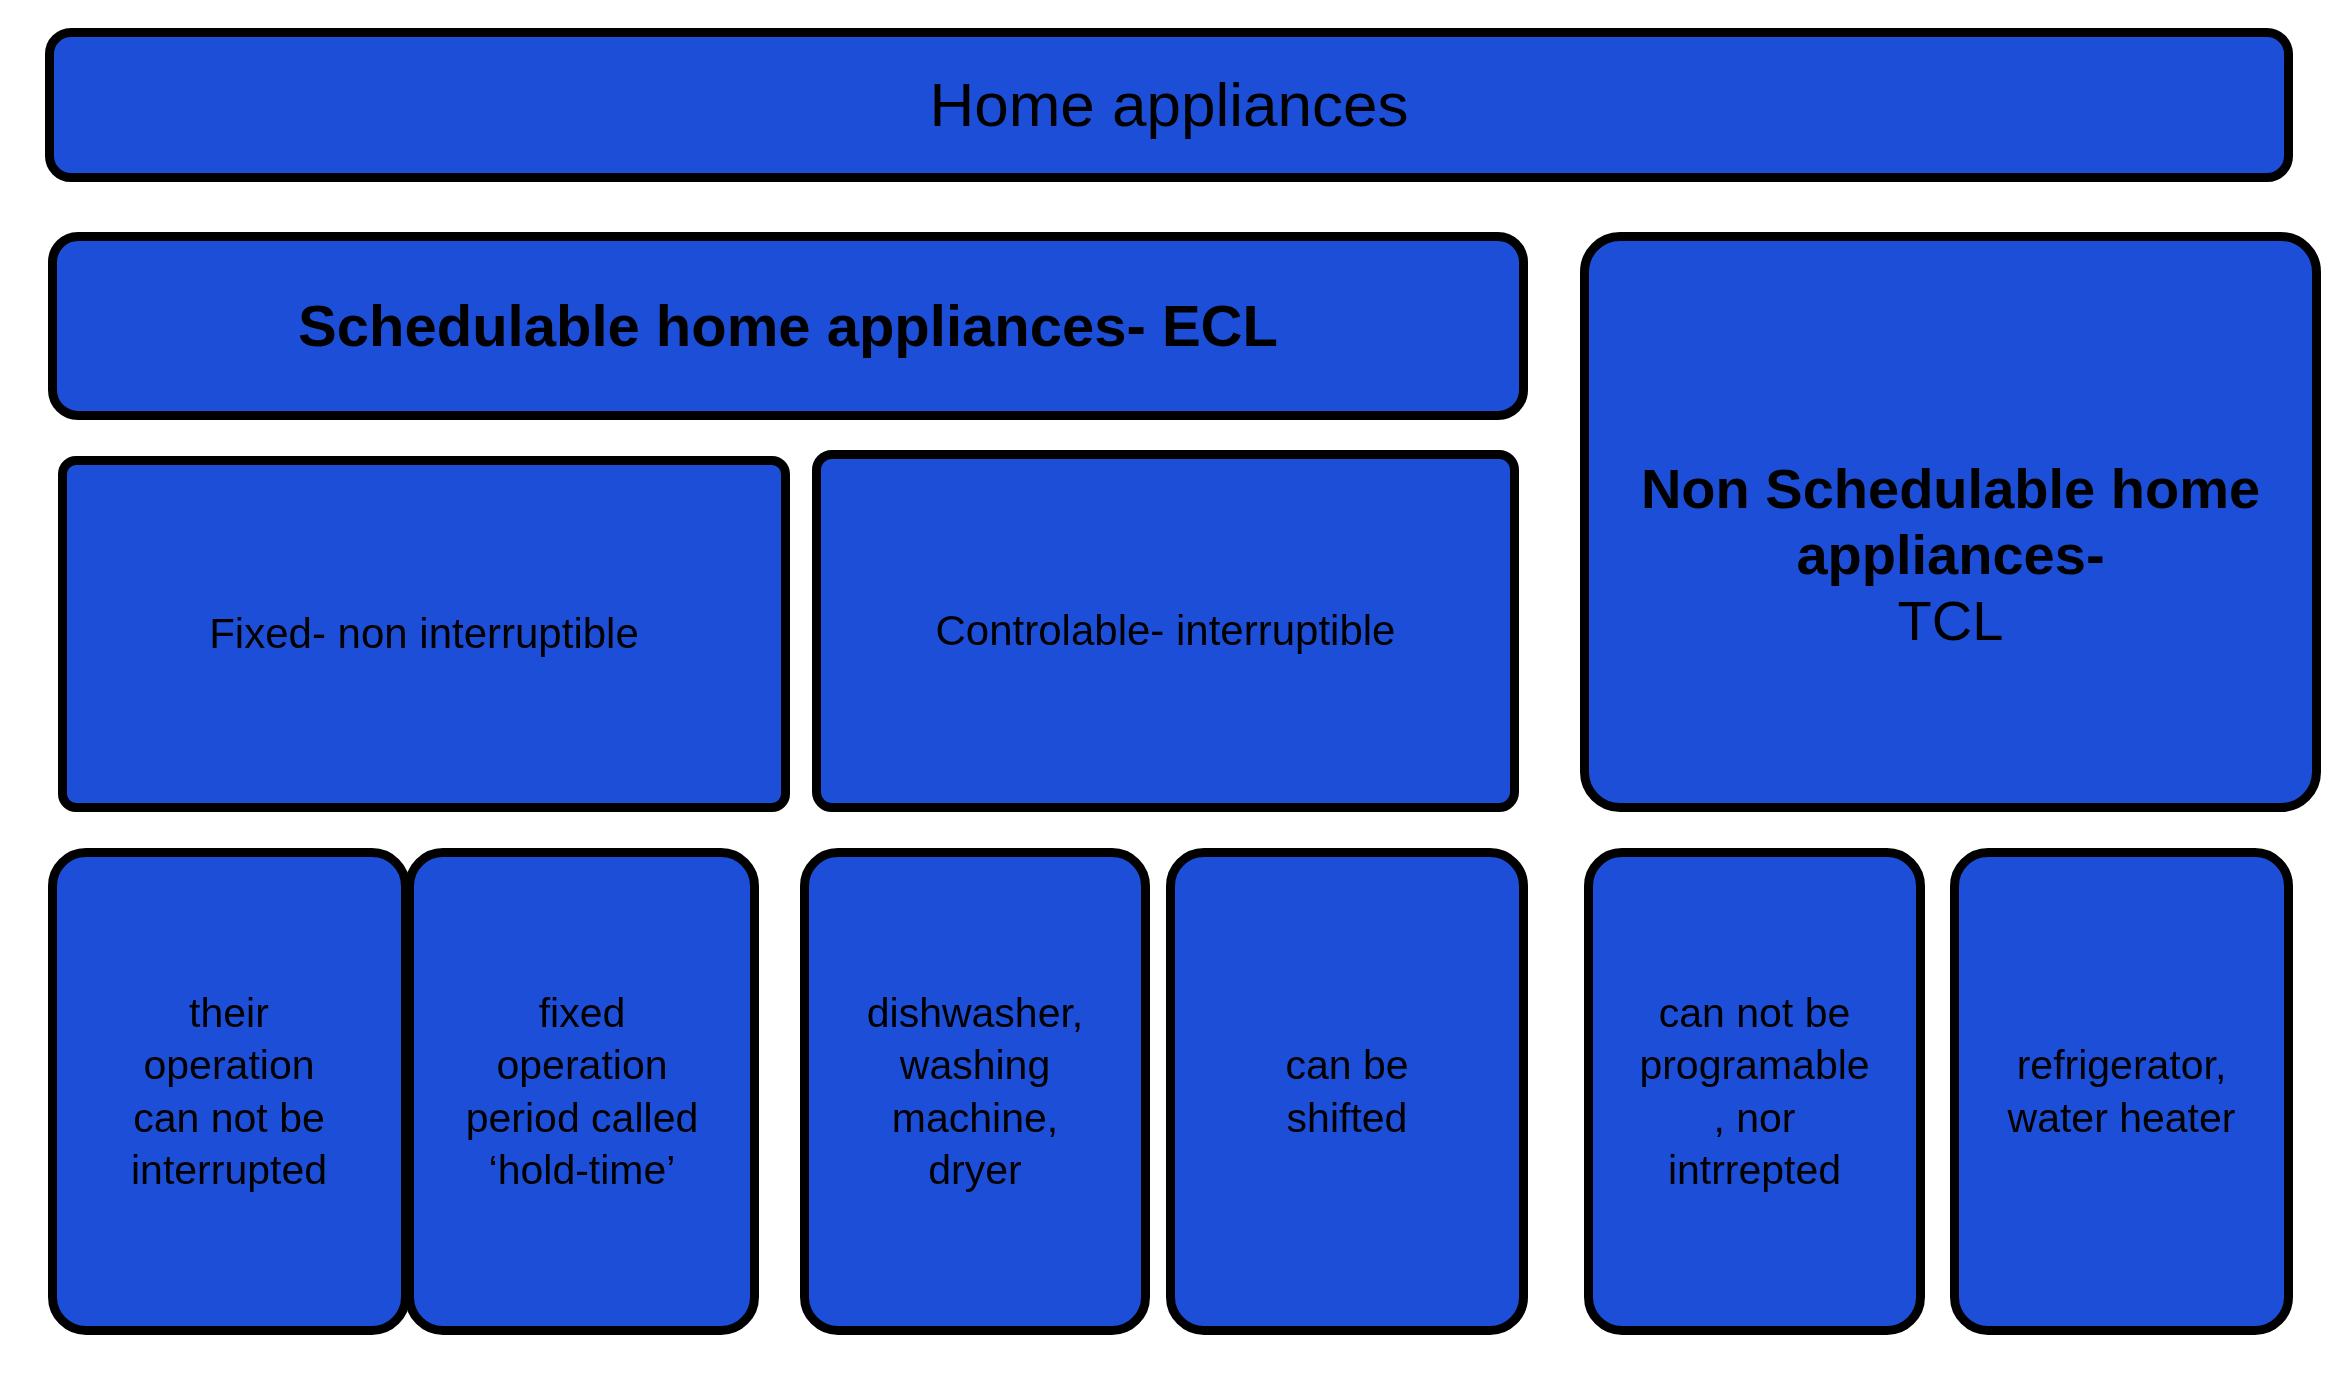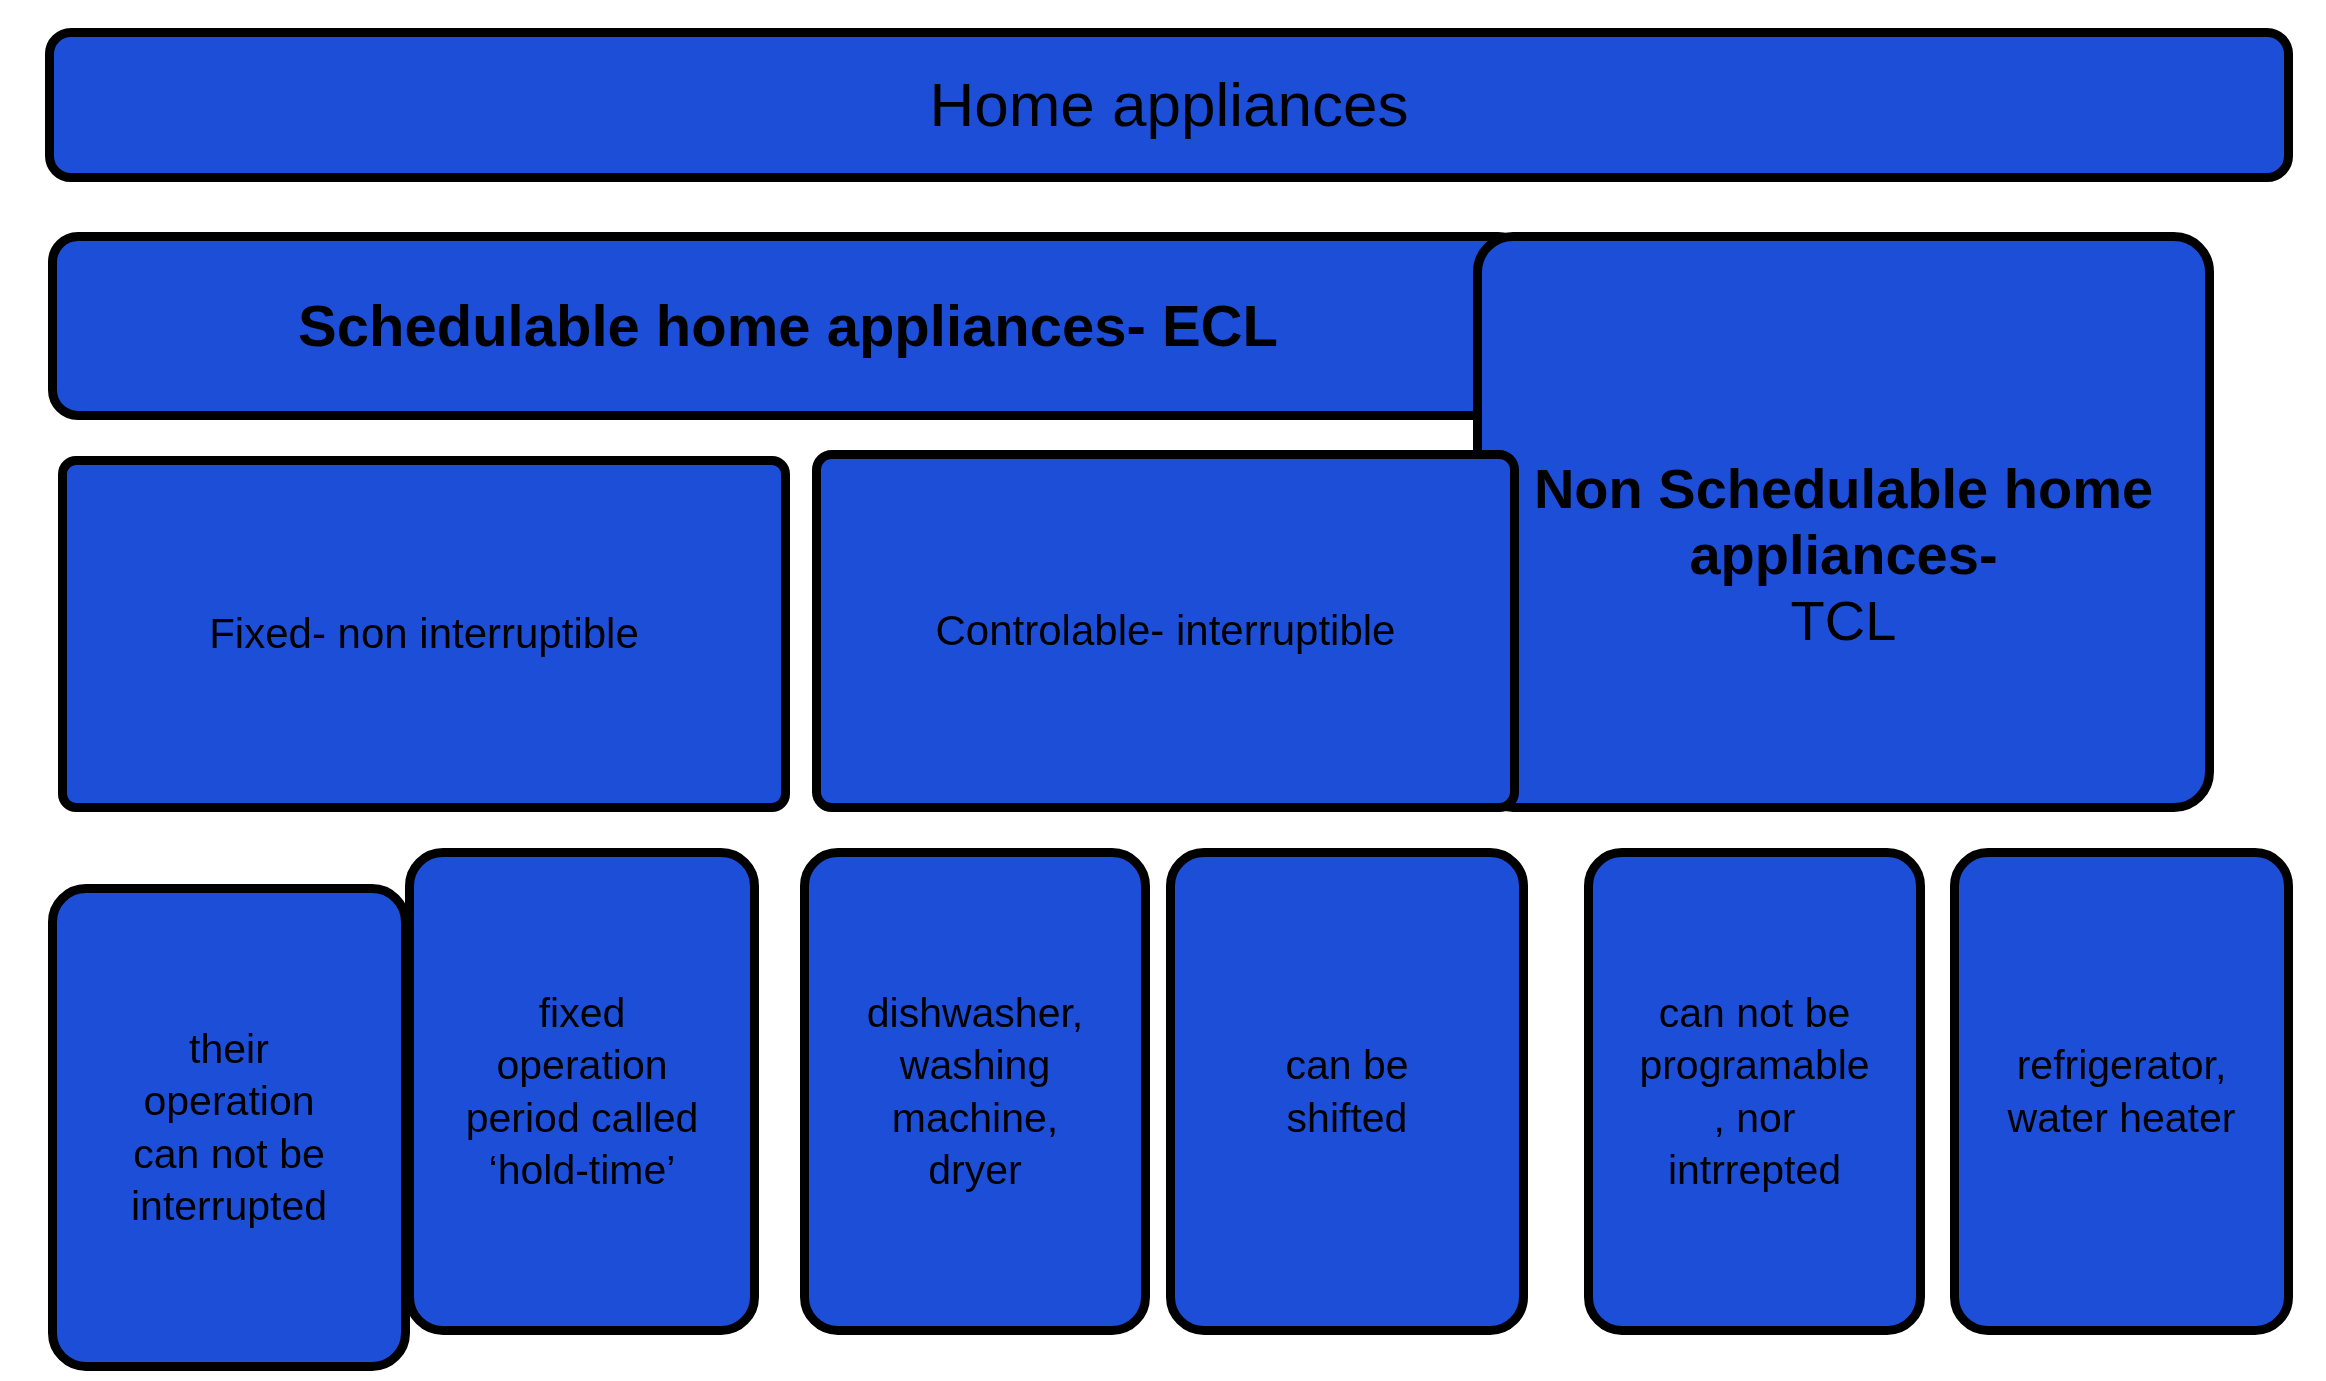--- a/index.html
+++ b/index.html
@@ -51,21 +51,21 @@
   .ecl {
     left: 48px;  top: 232px;
     width: 1480px; height: 188px;
     border-radius: 30px;
     font-size: 58px;
     font-weight: 700;
   }
 
   
   .tcl {
-    left: 1473px; top: 232px;
+    left: 1580px; top: 232px;
     width: 741px;  height: 580px;
     border-radius: 40px;
     font-size: 56px;
     font-weight: 700;
     padding: 4px 26px;
   }
   .tcl .sub {
     font-weight: 400;
   }
 
@@ -87,21 +87,21 @@
 
   
   .leaf {
     top: 848px;
     height: 487px;
     border-radius: 38px;
     font-size: 41px;
     font-weight: 400;
     line-height: 1.28;
   }
-  .leaf-1 { left: 48px;   width: 362px; margin-top: 36px; }
+  .leaf-1 { left: 48px;   width: 362px; }
   .leaf-2 { left: 405px;  width: 354px; }
   .leaf-3 { left: 800px;  width: 350px; }
   .leaf-4 { left: 1166px; width: 362px; }
   .leaf-5 { left: 1584px; width: 341px; }
   .leaf-6 { left: 1950px; width: 343px; }
 </style>
 </head>
 <body>
 
 <div id="diagram">

